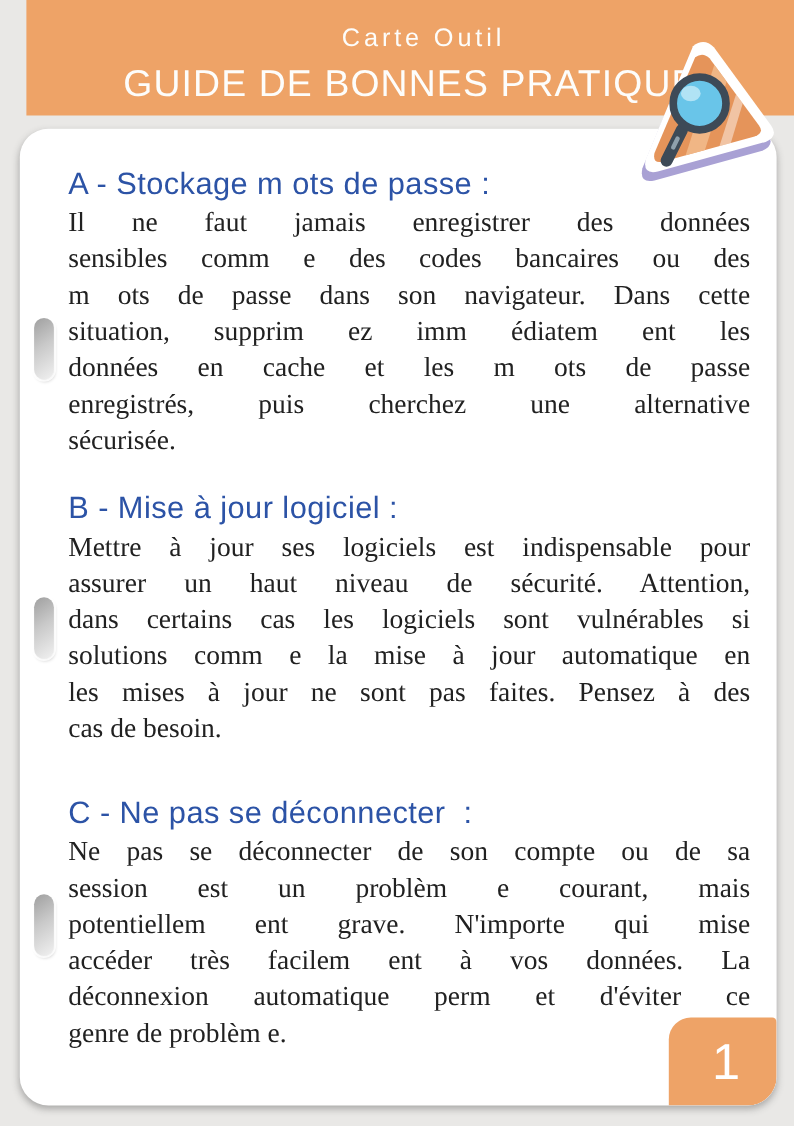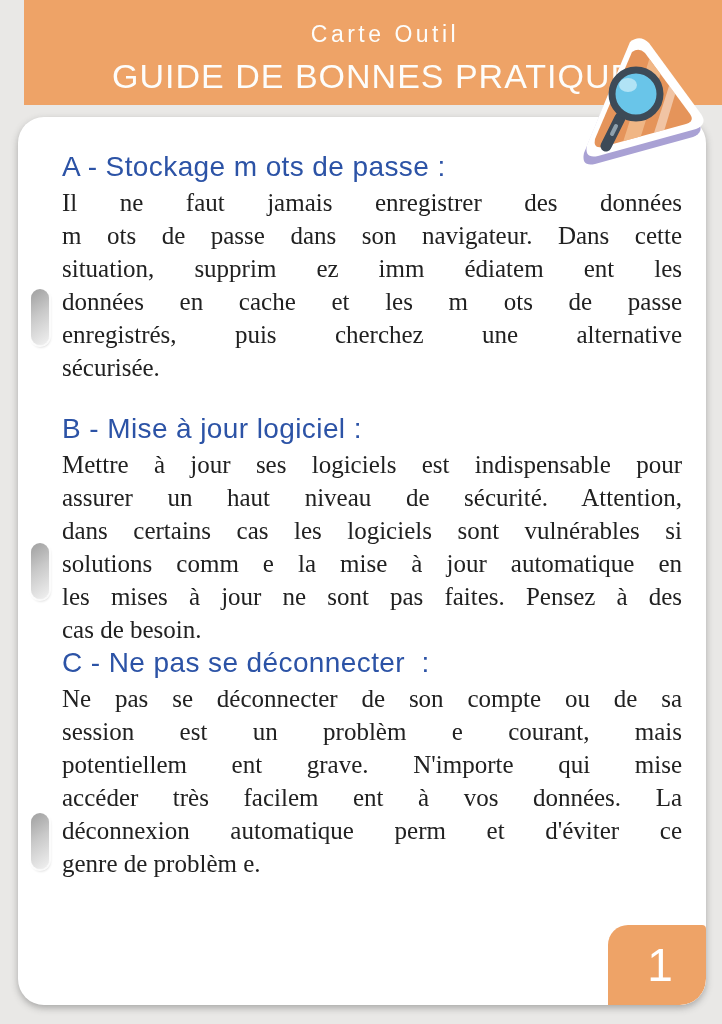--- a/index.html
+++ b/index.html
@@ -57,21 +57,21 @@
   .para { width: 620px; color: #212121; }
   .line {
     font-size: 25px;
     line-height: 33px;
     text-align: justify;
     text-align-last: justify;
     font-family: Liberation Serif, serif;
   }
   .line.last { text-align-last: left; }
   .section-a { margin-bottom: 28px; }
-  .section-b { }
+  .section-b { margin-bottom: 43px; }
   
   .pill {
     position: absolute;
     left: 31px;
     width: 18px; height: 56px;
     border-radius: 9px;
     background: linear-gradient(145deg, #9f9f9f 0%, #c9c9c9 45%, #f1f1f1 100%);
     box-shadow: 0 0 0 2px rgba(255,255,255,0.85), 1px 2px 3px rgba(0,0,0,0.22);
     z-index: 3;
   }
@@ -112,20 +112,21 @@
     <div class="header-title">Carte Outil</div>
     <div class="header-subtitle">GUIDE DE BONNES PRATIQUES</div>
   </header>
 
   <div class="card">
 
     <section class="section-a">
       <h2>A - Stockage m ots de passe :</h2>
       <div class="para">
         <div class="line">Il ne faut jamais enregistrer des données</div>
+        <div class="line">sensibles comm e des codes bancaires ou des</div>
         <div class="line">m ots de passe dans son navigateur. Dans cette</div>
         <div class="line">situation, supprim ez imm édiatem ent les</div>
         <div class="line">données en cache et les m ots de passe</div>
         <div class="line">enregistrés, puis cherchez une alternative</div>
         <div class="line last">sécurisée.</div>
       </div>
     </section>
 
     <section class="section-b">
       <h2>B - Mise à jour logiciel :</h2>

